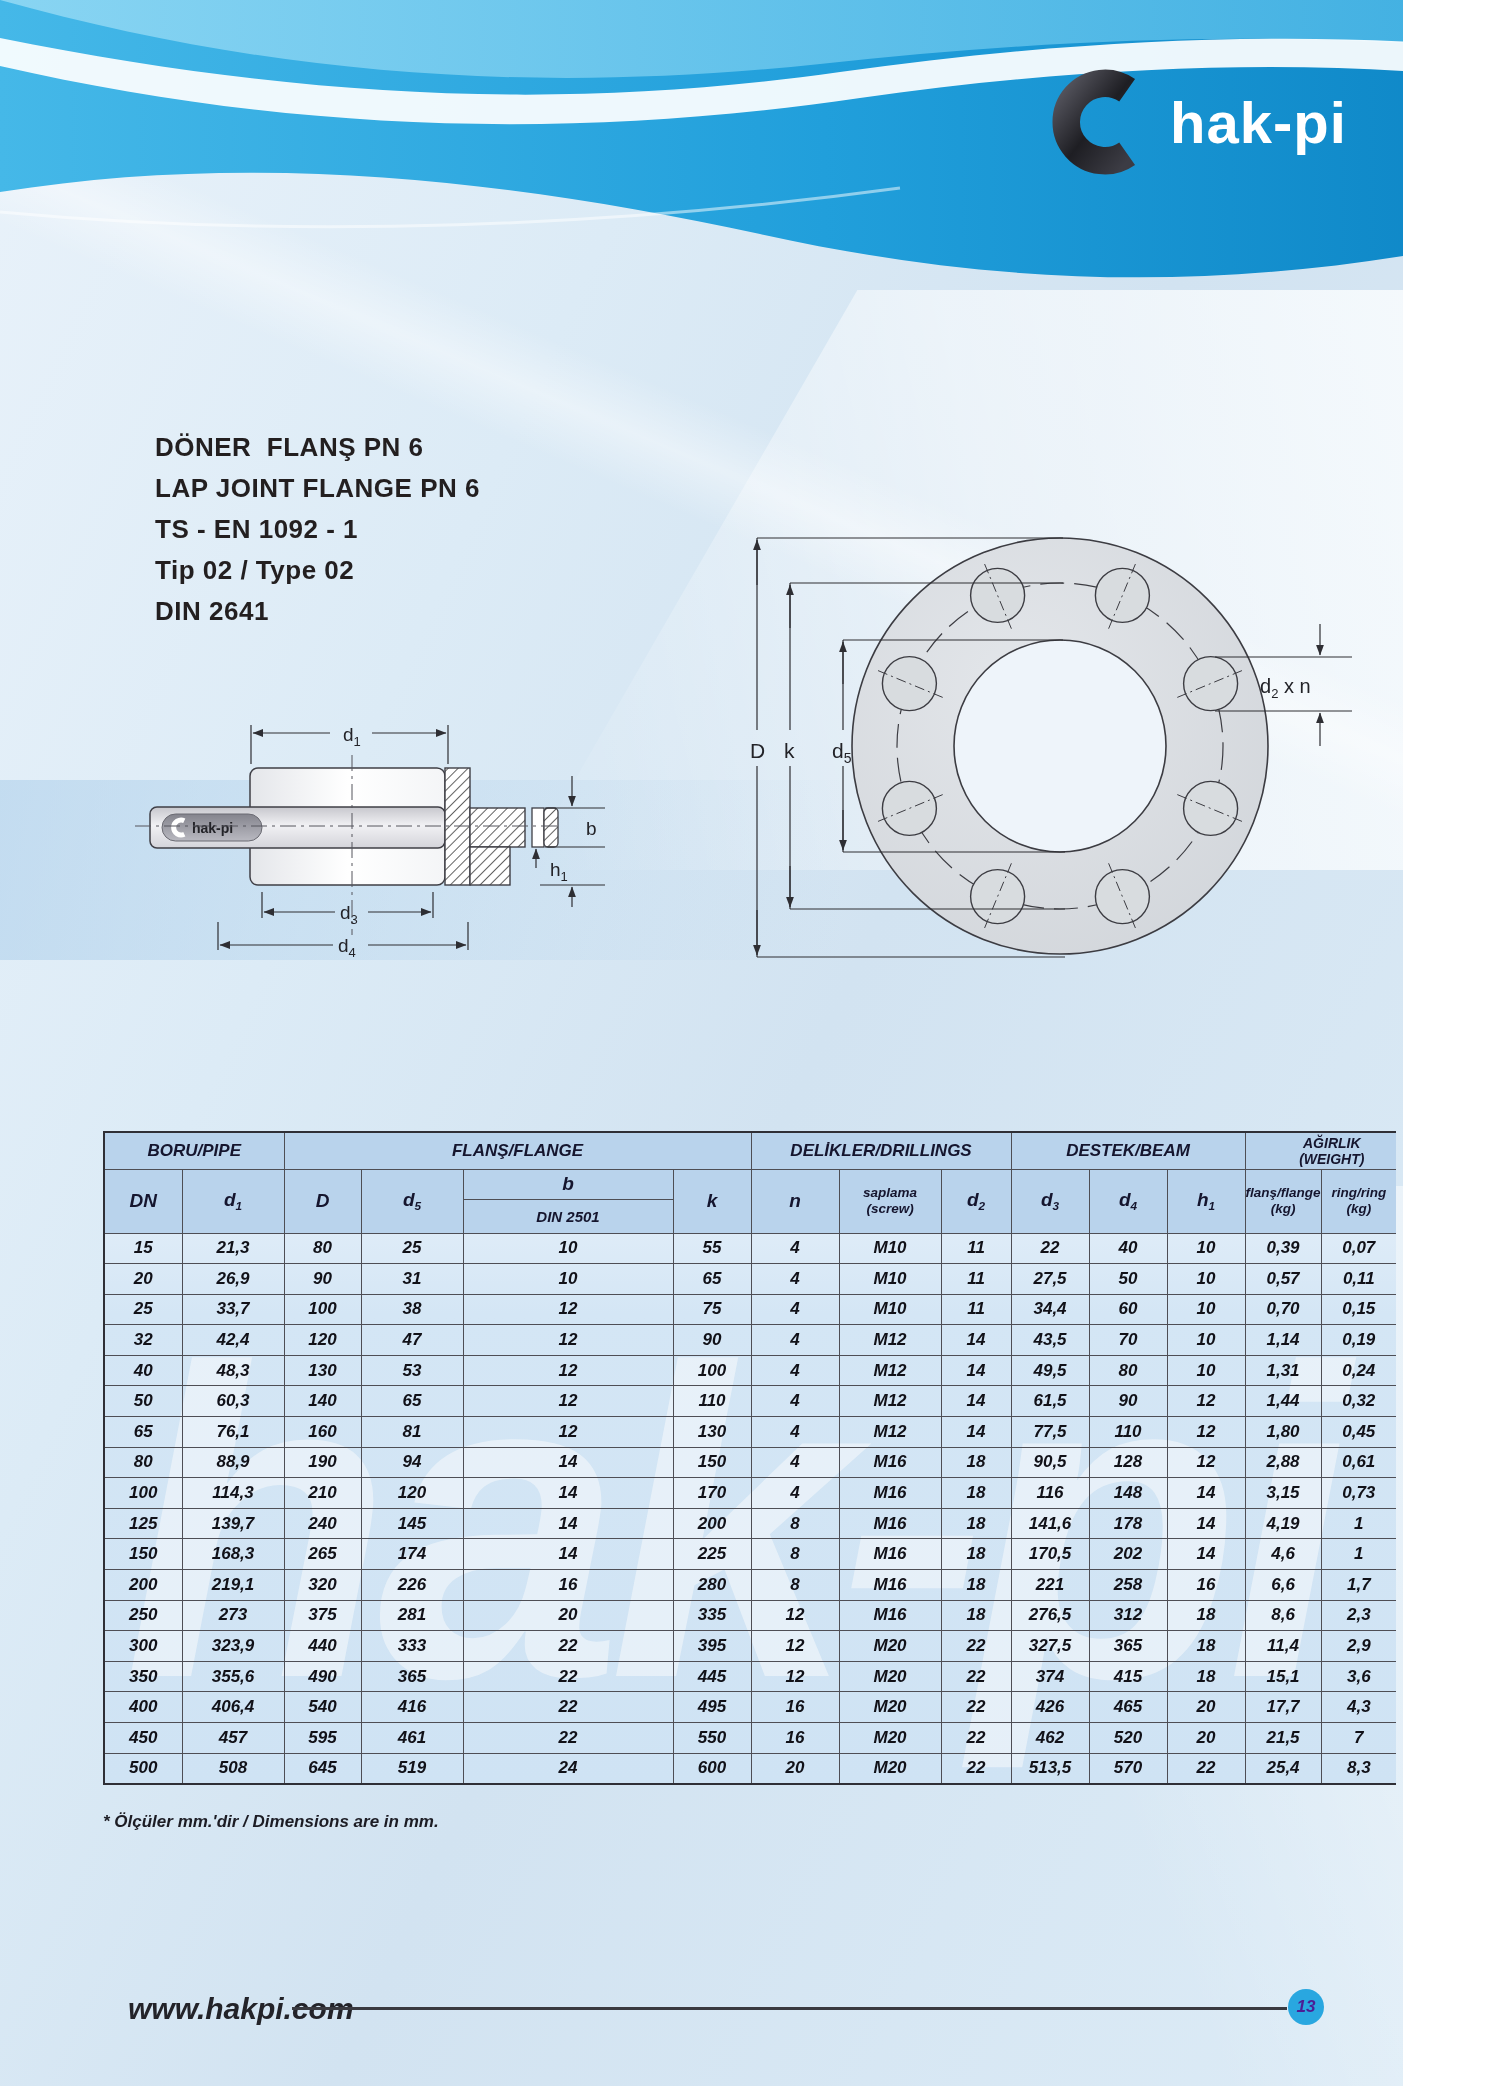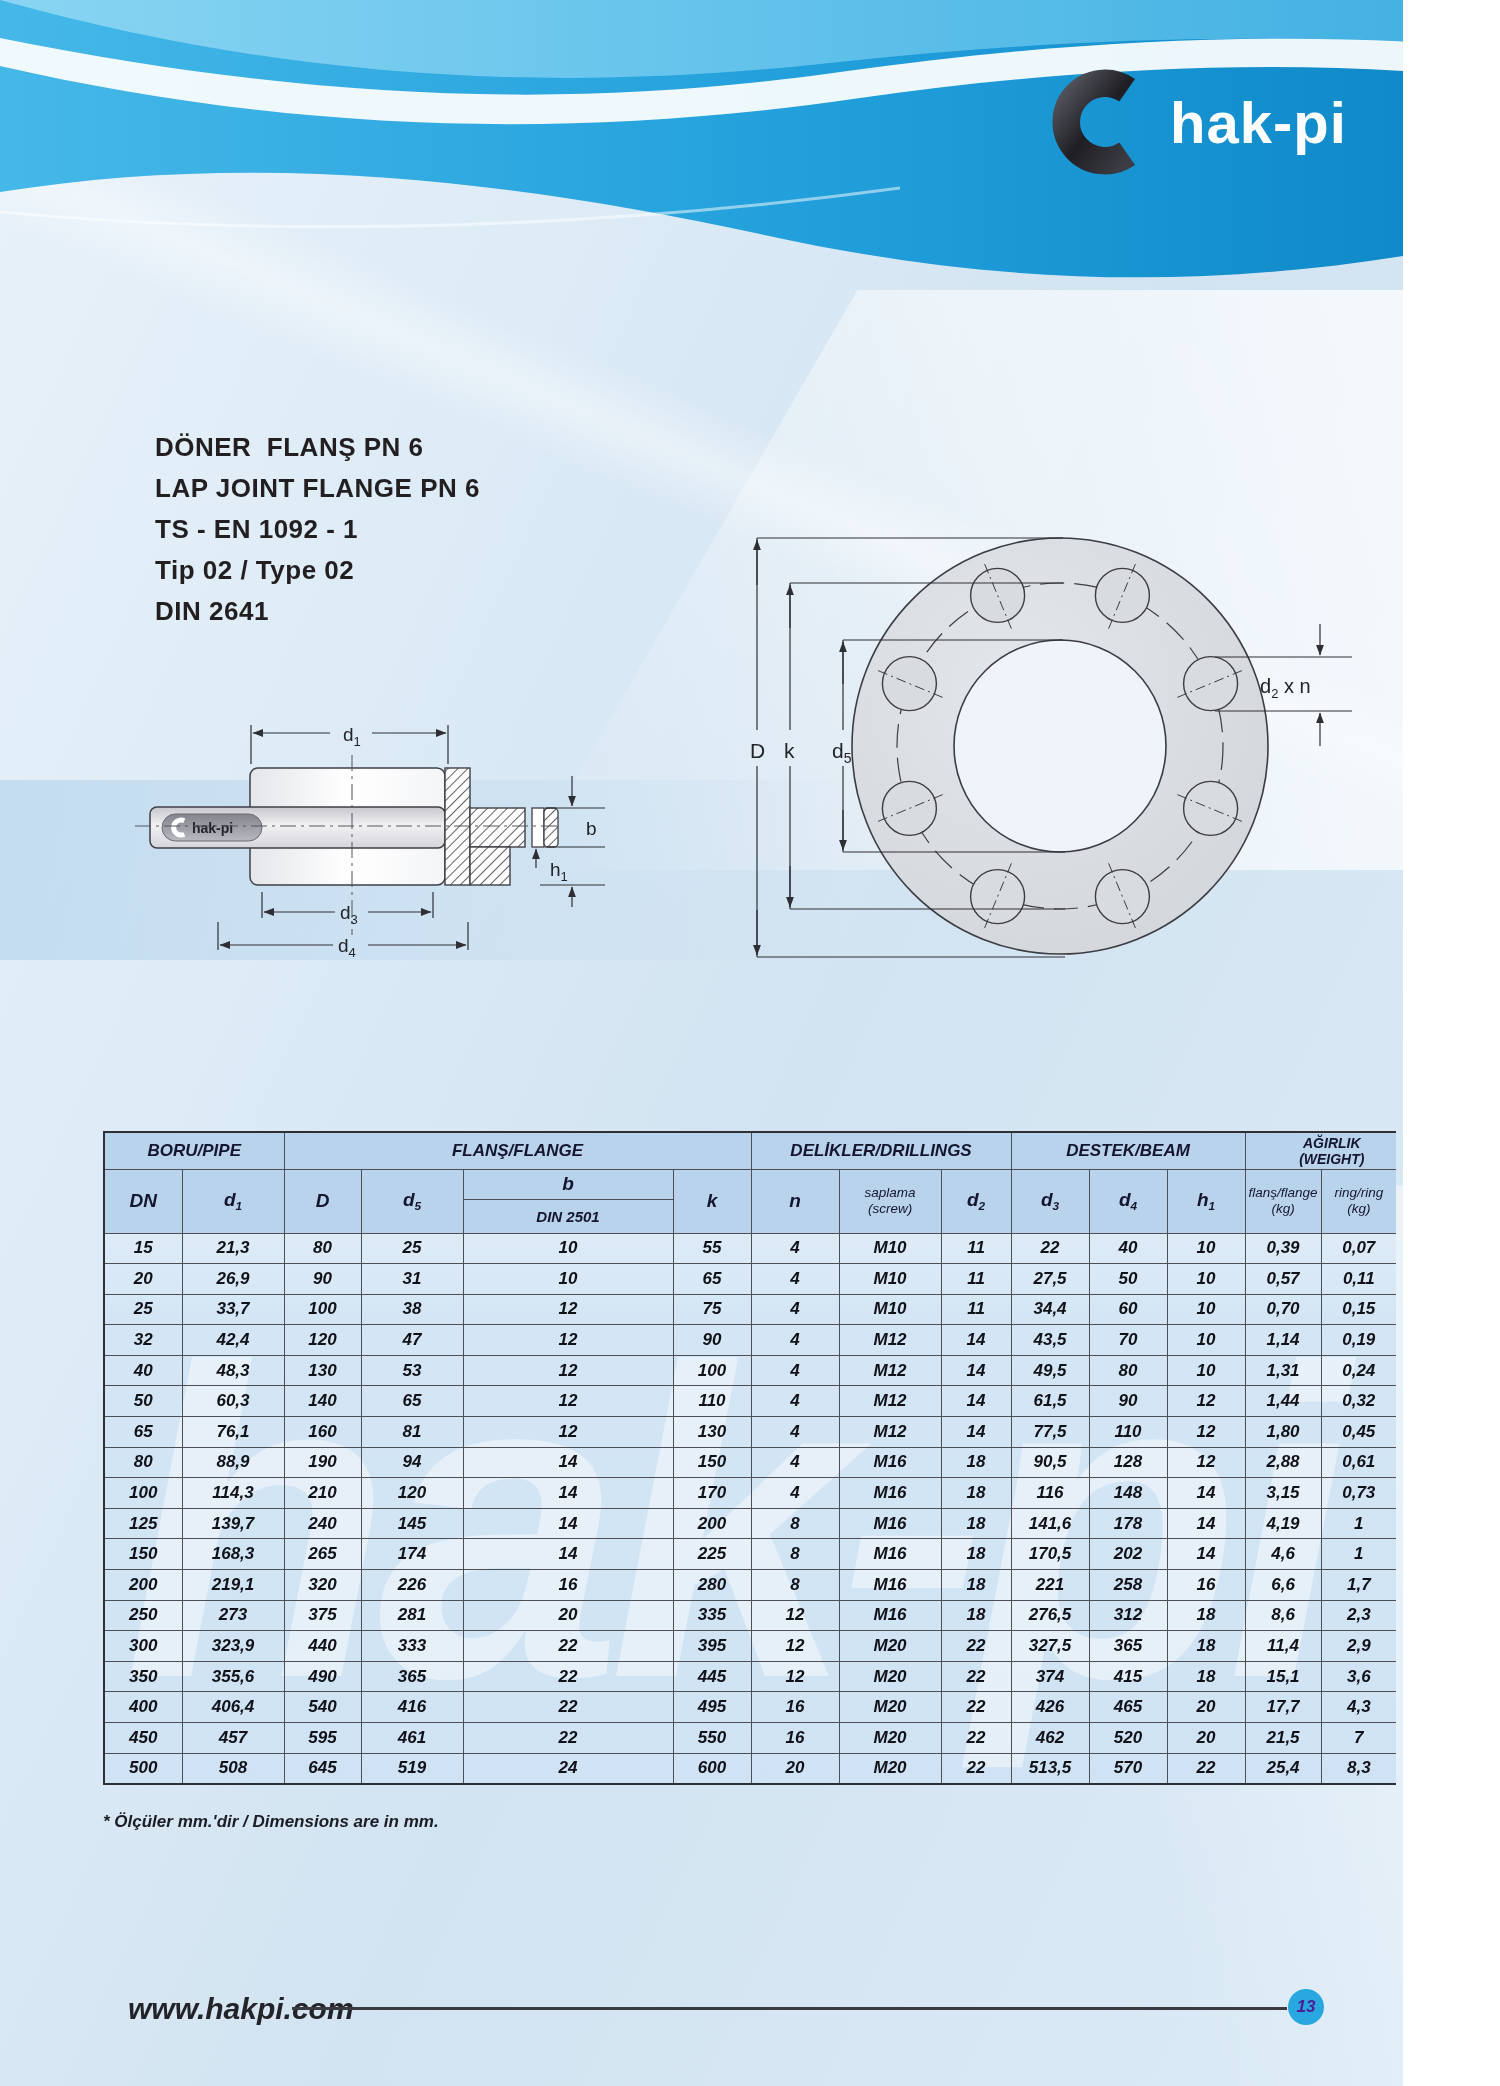--- a/index.html
+++ b/index.html
@@ -37,21 +37,21 @@
   .watermark { position:absolute; left:20px; top:140px; font-size:440px; font-weight:bold; font-style:italic;
       color:rgba(248,250,252,.55); letter-spacing:-14px; white-space:nowrap; z-index:0; pointer-events:none; }
   table.spec { position:relative; z-index:1; border-collapse:collapse; width:1293px; table-layout:fixed;
       border:2px solid #2f2f36; }
   table.spec th, table.spec td { border:1px solid #4e4e55; text-align:center; vertical-align:middle;
       color:#15152e; padding:0; }
   table.spec thead th { background:#b9d3ec; font-style:italic; }
   tr.grp th { height:37px; font-size:17px; font-weight:bold; }
   tr.grp .two { font-size:14px; line-height:16px;padding-left:22px; }
   tr.sub th { height:64px; font-size:19px; font-weight:bold; }
-  tr.sub .small { font-size:13.5px; line-height:16px; font-weight:normal; }
+  tr.sub .small { font-size:13.5px; line-height:16px; font-weight:bold; }
   .btop { height:30px; border-bottom:1px solid #4e4e55; display:flex; align-items:center; justify-content:center; }
   .bbot { height:33px; display:flex; align-items:center; justify-content:center; font-size:15px; }
   table.spec tbody td { height:30.6px; font-size:17px; font-weight:bold; font-style:italic; background:transparent; color:#111118; }
   sub { font-size:.62em; vertical-align:-.35em; }
 
   .footnote { position:absolute; left:103px; top:1812px; font-size:17px; font-weight:bold; font-style:italic;
               color:#1c1c24; z-index:2; }
 
   .footer { position:absolute; left:0; top:1982px; width:1500px; height:60px; z-index:2; }
   .site { position:absolute; left:128px; top:10px; font-size:30px; font-weight:bold; font-style:italic; color:#232329; }

